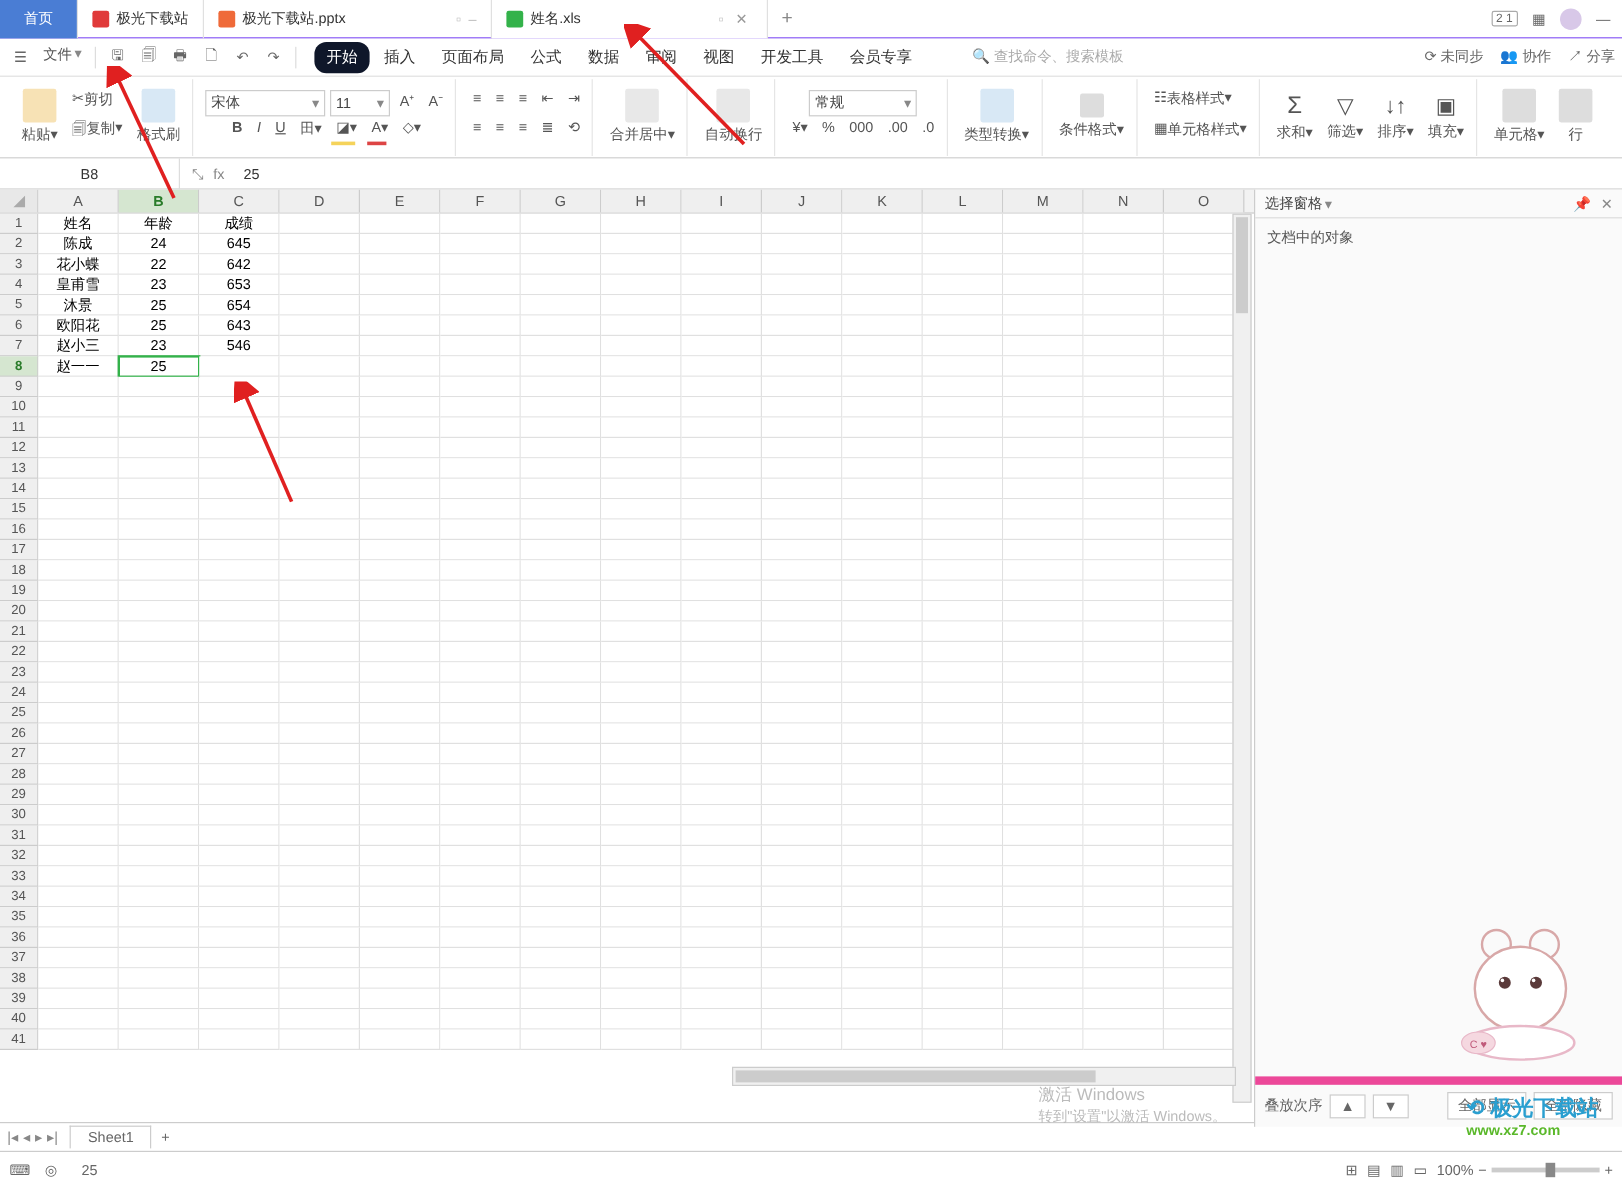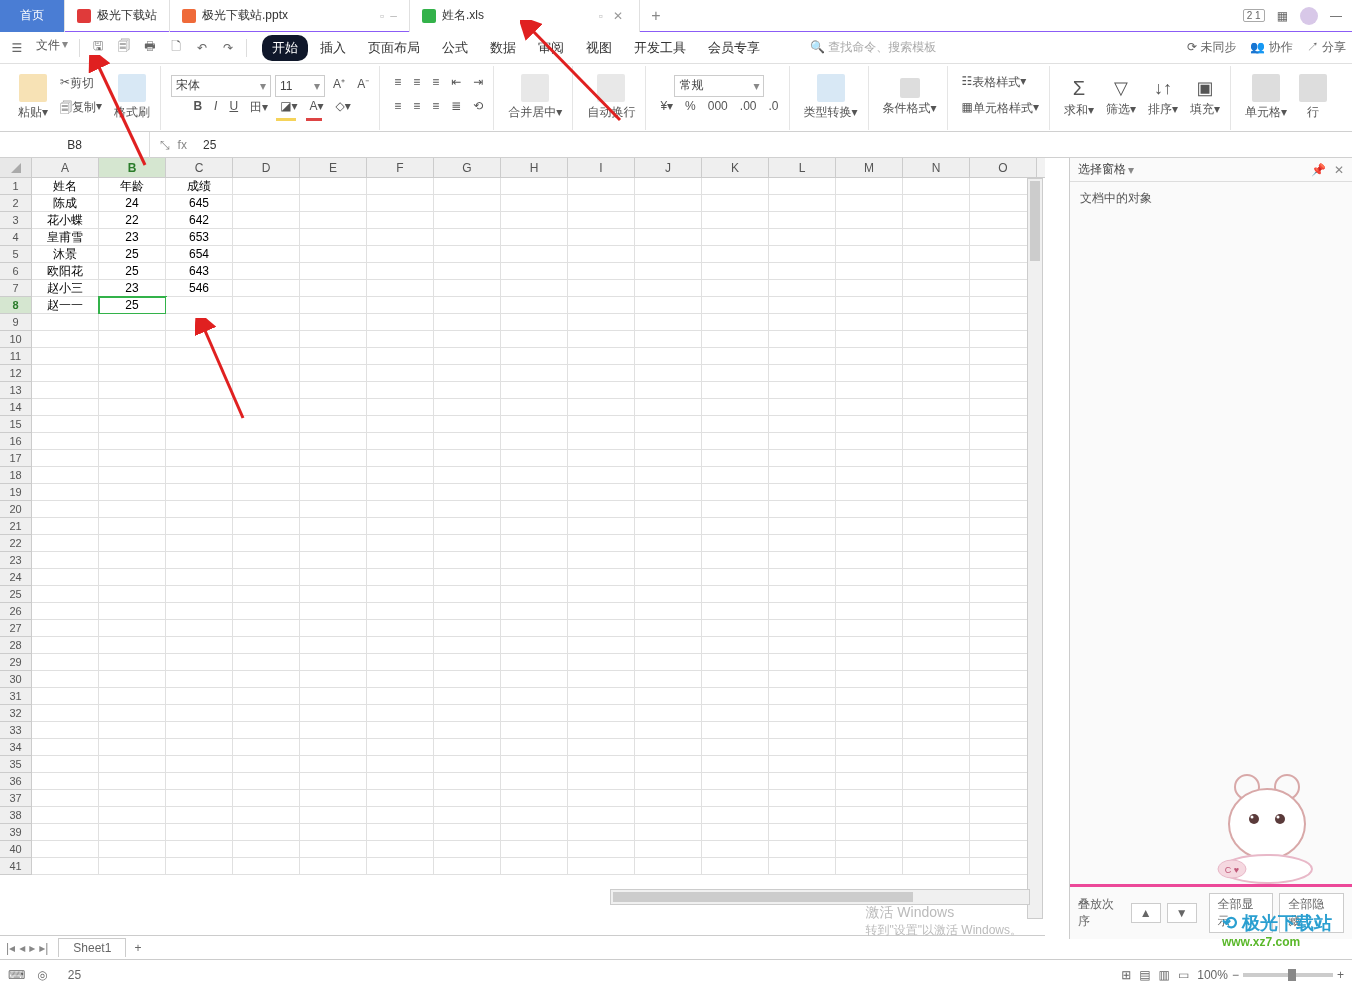--- a/index.html
+++ b/index.html
@@ -40,25 +40,25 @@
 .corner{width:32px;border-right:1px solid #ccc;background:#e8e8e8;display:flex;align-items:center;justify-content:center}
 .corner svg{width:10px;height:10px}
 .colh{width:67px;text-align:center;line-height:20px;border-right:1px solid #ccc;color:#555;font-size:12px;background:#efefef}
 .colh.sel{background:#d5e6d0;color:#2a7c2a;font-weight:bold}
 .rows{overflow:hidden}
 .row{display:flex;height:17px}
 .rowh{width:32px;text-align:center;line-height:17px;border-right:1px solid #ccc;border-bottom:1px solid #ccc;background:#efefef;font-size:11px;color:#555}
 .rowh.sel{background:#d5e6d0;color:#2a7c2a;font-weight:bold}
 .cell{width:67px;border-right:1px solid #e0e0e0;border-bottom:1px solid #e0e0e0;line-height:17px;text-align:center;font-size:12px;color:#000;background:#fff}
 .cell.selcell{outline:2px solid #33b24a;outline-offset:-1px;background:#fff}
-.panel{position:absolute;right:0;top:158px;width:283px;bottom:50px;border-left:1px solid #ccc;background:#fafafa}
+.panel{position:absolute;right:0;top:158px;width:307px;bottom:50px;border-left:1px solid #ccc;background:#fafafa}
 .panel-head{height:24px;display:flex;align-items:center;padding:0 8px;border-bottom:1px solid #ddd;font-size:12px;color:#444}
 .panel-head .pr{margin-left:auto;display:flex;gap:8px;color:#888}
 .panel-sub{padding:8px 10px;font-size:12px;color:#555}
-.panel-bottom{position:absolute;bottom:0;left:0;right:0;border-top:3px solid #ec4899;padding:6px 8px;display:flex;align-items:center;gap:6px;font-size:12px;color:#666}
+.panel-bottom{position:absolute;bottom:0;left:0;right:0;border-top:7px solid #ec4899;padding:6px 8px;display:flex;align-items:center;gap:6px;font-size:12px;color:#666}
 .pbtn{border:1px solid #ccc;padding:2px 8px;background:#fff}
 .sheetbar{position:absolute;left:0;right:307px;bottom:30px;height:24px;border-top:1px solid #ccc;display:flex;align-items:center;font-size:12px;color:#666}
 .navs{display:flex;gap:4px;padding:0 6px}
 .navs span{cursor:pointer;color:#888}
 .sheettab{padding:2px 14px;border:1px solid #ccc;border-bottom:none;background:#fff;margin-left:4px}
 .statusbar{position:absolute;left:0;right:0;bottom:0;height:30px;border-top:1px solid #ccc;display:flex;align-items:center;font-size:12px;color:#666;padding:0 8px}
 .statusbar .sright{margin-left:auto;display:flex;align-items:center;gap:8px}
 .zoom{display:flex;align-items:center;gap:4px}
 .slider{width:90px;height:4px;background:#ccc;position:relative}
 .slider .thumb{width:8px;height:12px;background:#888;position:absolute;left:45px;top:-4px}

